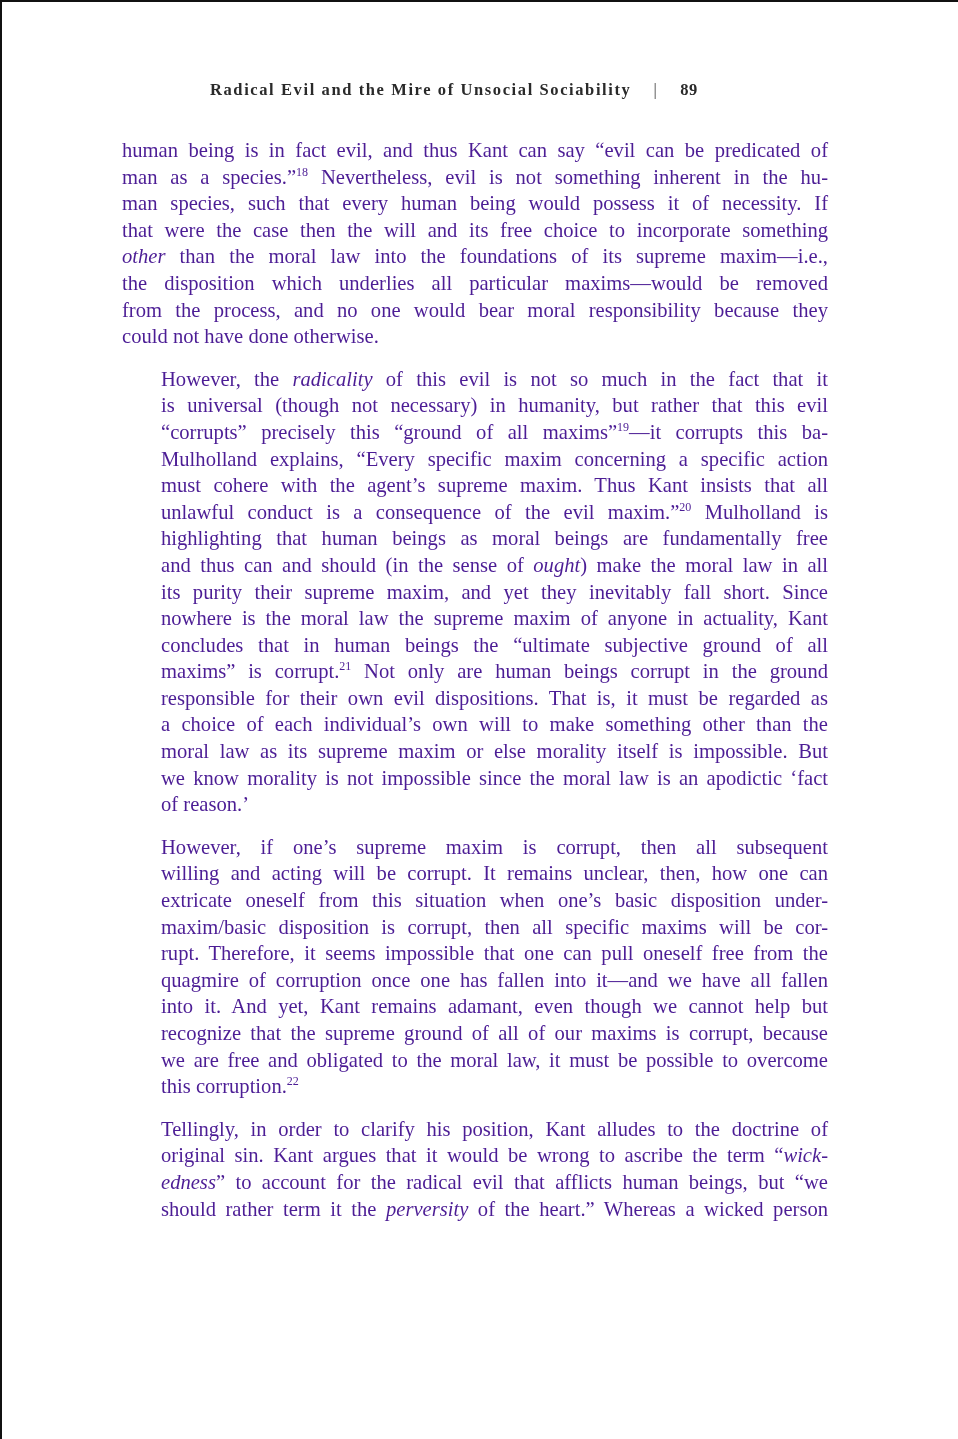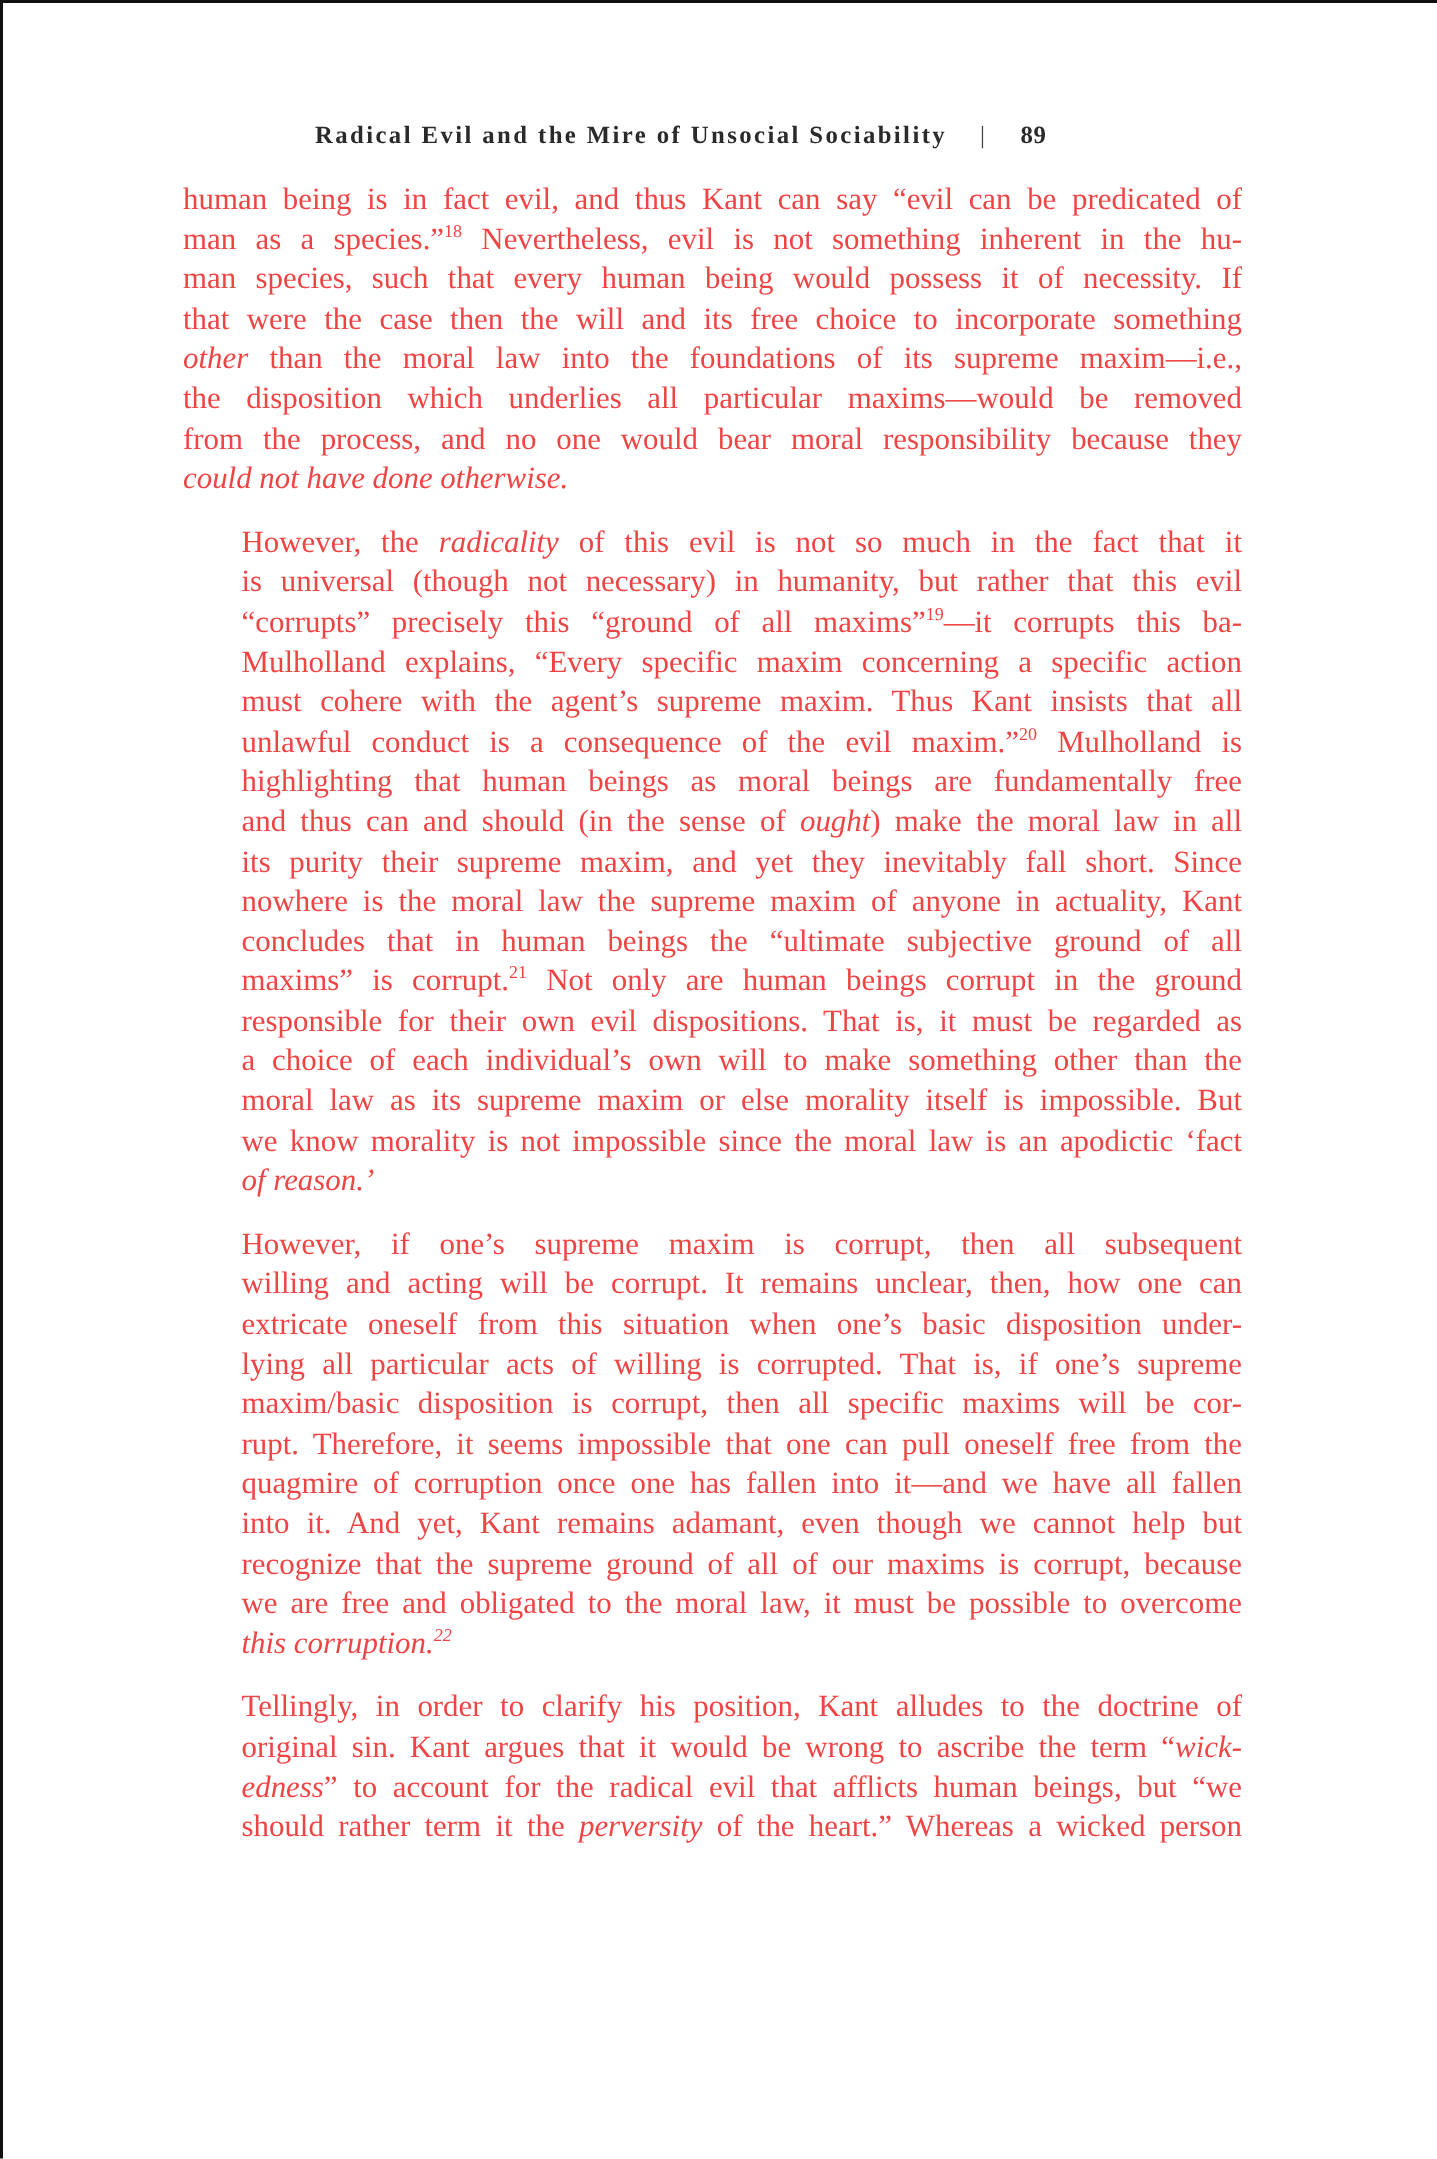--- a/index.html
+++ b/index.html
@@ -34,47 +34,46 @@
     margin-left: 22px;
     margin-right: 22px;
     font-weight: normal;
     color: #444;
   }
   .running-head .page-num {
     letter-spacing: 0.5px;
   }
   .body-text {
     position: absolute;
-    top: 118px;
+    top: 135px;
     left: 120px;
     width: 706px;
     font-family: "Liberation Serif", "DejaVu Serif", serif;
     font-size: 20.6px;
     line-height: 26.6px;
-    color: #ef4444;
+    color: #4c1d95;
   }
   .body-text p {
     margin: 0;
     text-align: justify;
     hyphens: manual;
   }
   .body-text p.indent {
     text-indent: 39px;
     margin-top: 16px;
   }
   .line {
     display: block;
     text-align: justify;
     text-align-last: justify;
     white-space: nowrap;
     overflow: visible;
   }
   .line.last {
     text-align-last: left;
-    font-style: italic;
   }
   em { font-style: italic; }
   sup {
     font-size: 12px;
     line-height: 0;
     vertical-align: 8px;
   }
 </style>
 </head>
 <body>
@@ -112,21 +111,20 @@
       <span class="line"><span>responsible for their own evil dispositions. That is, it must be regarded as</span></span>
       <span class="line"><span>a choice of each individual’s own will to make something other than the</span></span>
       <span class="line"><span>moral law as its supreme maxim or else morality itself is impossible. But</span></span>
       <span class="line"><span>we know morality is not impossible since the moral law is an apodictic ‘fact</span></span>
       <span class="line last"><span>of reason.’</span></span>
     </p>
     <p class="indent">
       <span class="line" style="text-indent: 39px;"><span>However, if one’s supreme maxim is corrupt, then all subsequent</span></span>
       <span class="line"><span>willing and acting will be corrupt. It remains unclear, then, how one can</span></span>
       <span class="line"><span>extricate oneself from this situation when one’s basic disposition under-</span></span>
-      <span class="line"><span>lying all particular acts of willing is corrupted. That is, if one’s supreme</span></span>
       <span class="line"><span>maxim/basic disposition is corrupt, then all specific maxims will be cor-</span></span>
       <span class="line"><span>rupt. Therefore, it seems impossible that one can pull oneself free from the</span></span>
       <span class="line"><span>quagmire of corruption once one has fallen into it—and we have all fallen</span></span>
       <span class="line"><span>into it. And yet, Kant remains adamant, even though we cannot help but</span></span>
       <span class="line"><span>recognize that the supreme ground of all of our maxims is corrupt, because</span></span>
       <span class="line"><span>we are free and obligated to the moral law, it must be possible to overcome</span></span>
       <span class="line last"><span>this corruption.</span><sup>22</sup></span>
     </p>
     <p class="indent">
       <span class="line" style="text-indent: 39px;"><span>Tellingly, in order to clarify his position, Kant alludes to the doctrine of</span></span>

